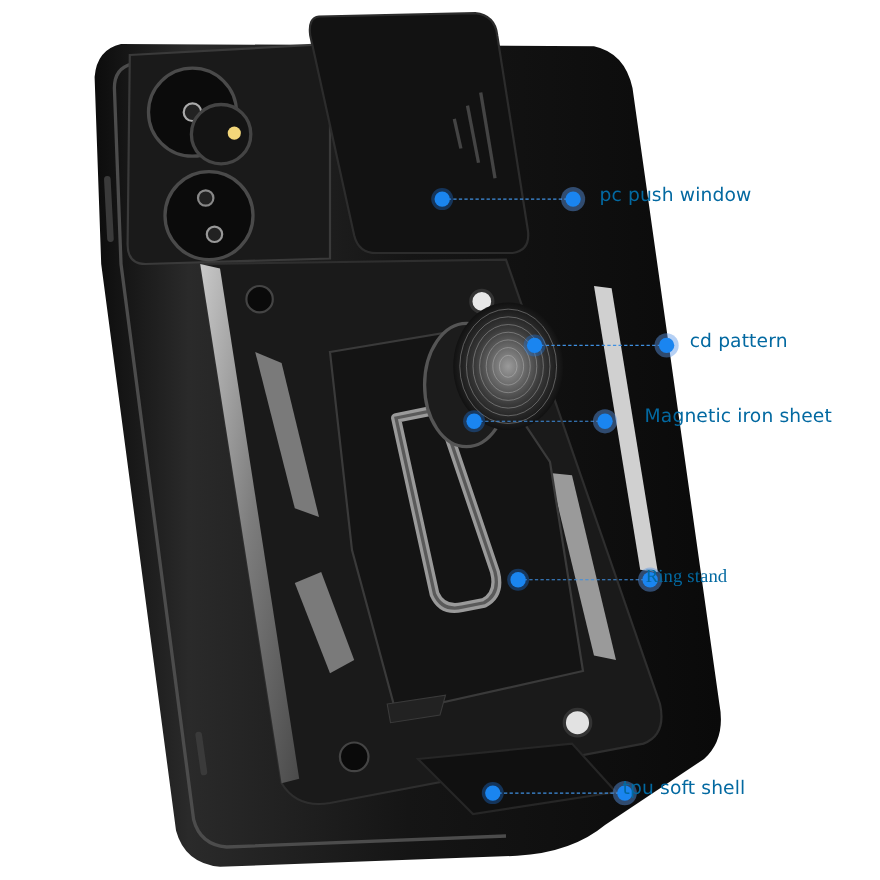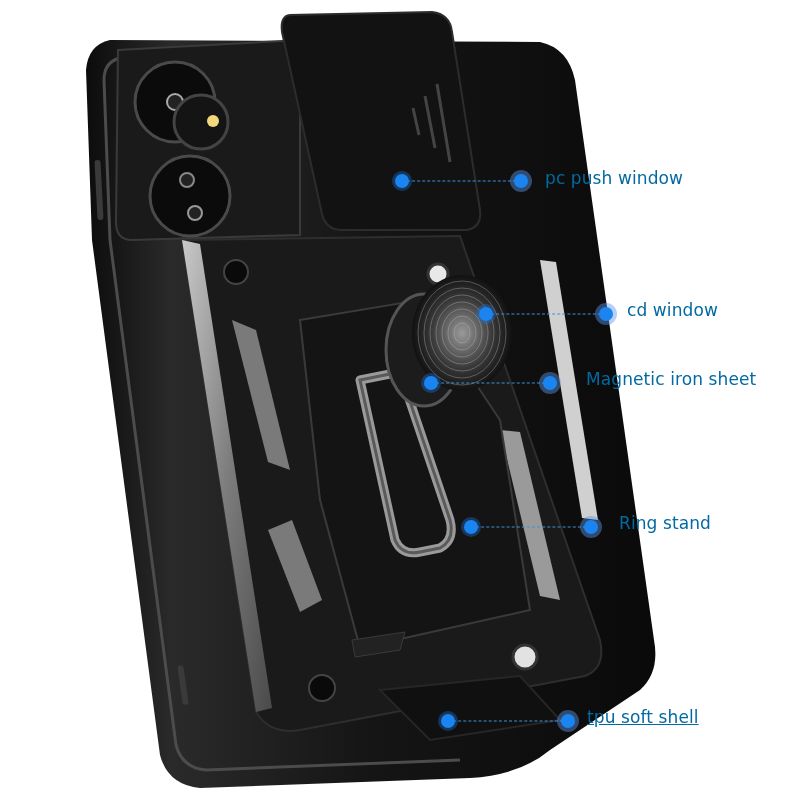--- a/index.html
+++ b/index.html
@@ -110,37 +110,37 @@
     <div class="line" style="left:402px;top:181px;width:119px;"></div>
     <div class="dot-start" style="left:402px;top:181px;"></div>
     <div class="dot-end" style="left:521px;top:181px;"></div>
     <div class="label" style="left:545px;top:170px;">pc push window</div>
   </div>
 
   <div>
     <div class="line" style="left:486px;top:314px;width:120px;"></div>
     <div class="dot-start" style="left:486px;top:314px;"></div>
     <div class="dot-end" style="left:606px;top:314px;"></div>
-    <div class="label" style="left:627px;top:302px;">cd window</div>
+    <div class="label" style="left:627px;top:302px;">cd pattern</div>
   </div>
 
   <div>
     <div class="line" style="left:431px;top:383px;width:119px;"></div>
     <div class="dot-start" style="left:431px;top:383px;"></div>
     <div class="dot-end" style="left:550px;top:383px;"></div>
     <div class="label" style="left:568px;top:371px;margin-left:18px;">Magnetic iron sheet</div>
   </div>
 
   <div>
     <div class="line" style="left:471px;top:527px;width:120px;"></div>
     <div class="dot-start" style="left:471px;top:527px;"></div>
     <div class="dot-end" style="left:591px;top:527px;"></div>
-    <div class="label" style="left:619px;top:515px;">Ring stand</div>
+    <div class="label" style="left:587px;top:515px;font-family:Liberation Serif, serif;">Ring stand</div>
   </div>
 
   <div>
     <div class="line" style="left:448px;top:721px;width:120px;"></div>
     <div class="dot-start" style="left:448px;top:721px;"></div>
     <div class="dot-end" style="left:568px;top:721px;"></div>
-    <div class="label" style="left:587px;top:709px;text-decoration:underline;">tpu soft shell</div>
+    <div class="label" style="left:566px;top:709px;">tpu soft shell</div>
   </div>
 
 </div>
 
 </body></html>

